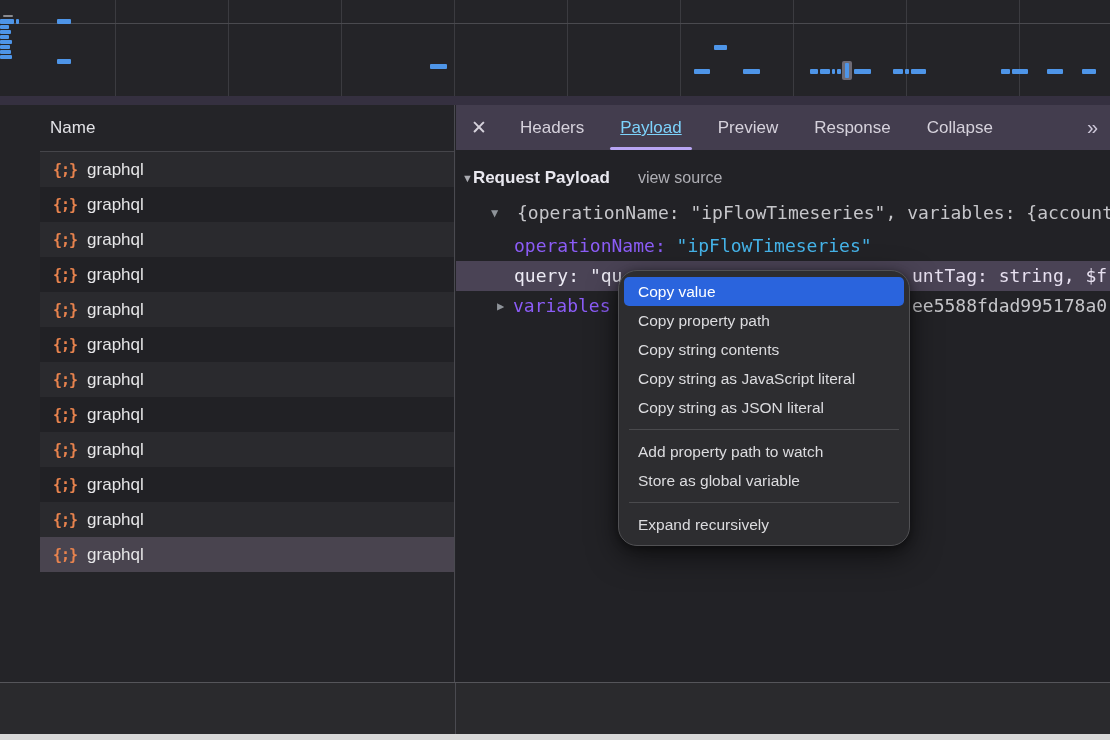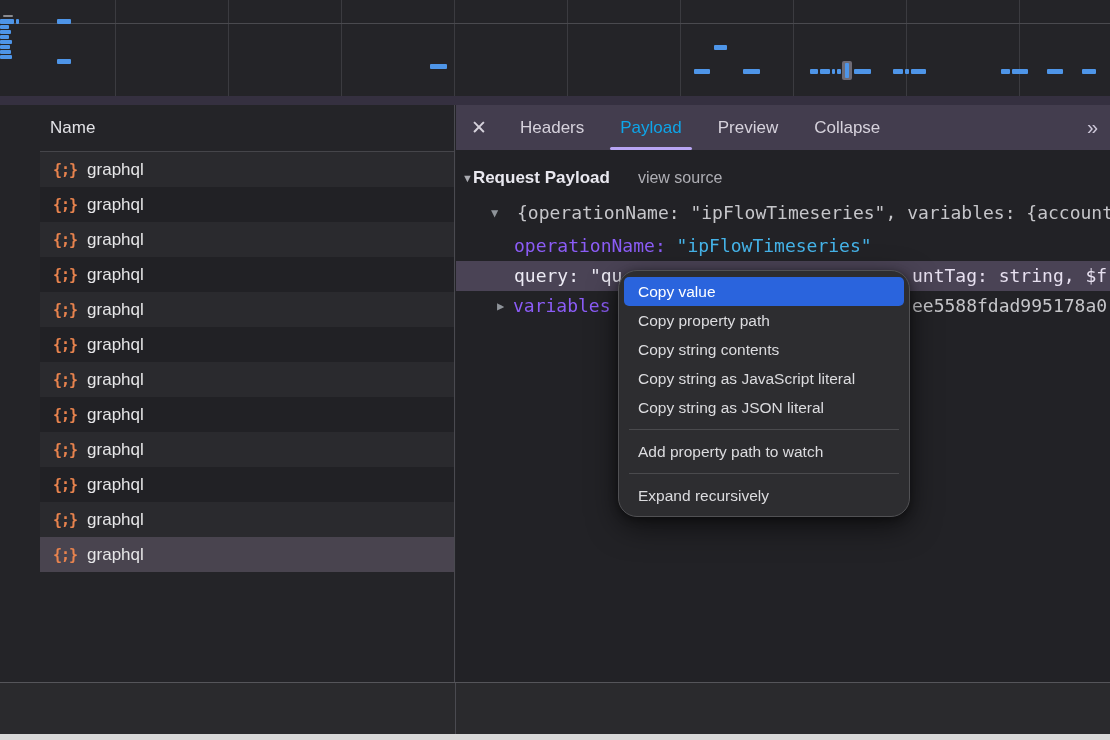--- a/index.html
+++ b/index.html
@@ -23,21 +23,21 @@
   .req-row{height:35px;display:flex;align-items:center;padding-left:13px;color:#e6e6e8;font-size:17px;}
   .req-row.odd{background:#2a2a2e;}
   .req-row.even{background:#212125;}
   .req-row.selected{background:#49444f;}
   .json-icon{font-family:"DejaVu Sans Mono",monospace;font-weight:bold;color:#e8834e;font-size:15px;letter-spacing:-1px;margin-right:10px;}
   
   .right-panel{position:absolute;left:456px;top:105px;width:654px;height:577px;background:#222226;}
   .tabbar{position:absolute;left:0;top:0;width:654px;height:45px;background:#433d4e;display:flex;align-items:center;}
   .close-btn{width:46px;text-align:center;color:#d6d2dc;font-size:19px;cursor:default;}
   .tab{position:relative;height:45px;line-height:45px;padding:0 18px;color:#d6d2dc;font-size:17px;}
-  .tab.active{color:#0ea5e9;}
+  .tab.active{color:#7dd3fc;text-decoration:underline;}
   .tab.active::after{content:"";position:absolute;left:8px;right:8px;bottom:0;height:3px;background:#b8a4f4;border-radius:2px;}
   .overflow-btn{margin-left:auto;margin-right:14px;color:#cfc9da;font-size:20px;letter-spacing:-2px;}
   
   .payload{position:absolute;left:0;top:45px;width:673px;height:532px;background:#222226;overflow:hidden;}
   .p-row{position:absolute;left:0;width:654px;height:30px;line-height:30px;white-space:nowrap;}
   .p-title{top:13px;color:#e9e8ef;font-size:17px;font-weight:bold;padding-left:6px;}
   .p-title .tri{font-size:11px;color:#a9aab0;font-weight:normal;vertical-align:1px;}
   .view-source{margin-left:28px;font-weight:normal;color:#aeaeb4;font-size:16px;}
   .mono{font-family:"DejaVu Sans Mono",monospace;font-size:18px;}
   .tri{display:inline-block;color:#8f949a;}
@@ -181,20 +181,21 @@
       </div>
   </div>
 
   <div class="right-panel">
     <div class="tabbar">
       <div class="close-btn">✕</div>
       <div id="tabs" style="display:flex;">
           <div class="tab">Headers</div>
           <div class="tab active">Payload</div>
           <div class="tab">Preview</div>
+          <div class="tab">Response</div>
           <div class="tab">Collapse</div>
         </div>
       <div class="overflow-btn">»</div>
     </div>
 
     <div class="payload">
       <div class="p-row p-title">
         <span class="tri">▼</span><span>Request Payload</span><span class="view-source">view source</span>
       </div>
 
@@ -221,20 +222,21 @@
   </div>
 
   <div class="context-menu" id="context-menu">
       <div class="menu-item highlighted">Copy value</div>
       <div class="menu-item">Copy property path</div>
       <div class="menu-item">Copy string contents</div>
       <div class="menu-item">Copy string as JavaScript literal</div>
       <div class="menu-item">Copy string as JSON literal</div>
       <div class="menu-divider"></div>
       <div class="menu-item">Add property path to watch</div>
+      <div class="menu-item">Store as global variable</div>
       <div class="menu-divider"></div>
       <div class="menu-item">Expand recursively</div>
     </div>
 
   <div class="footer-line"></div>
   <div class="footer"></div>
   <div class="footer-divider"></div>
   <div class="bottom-strip"></div>
 
 </div>

